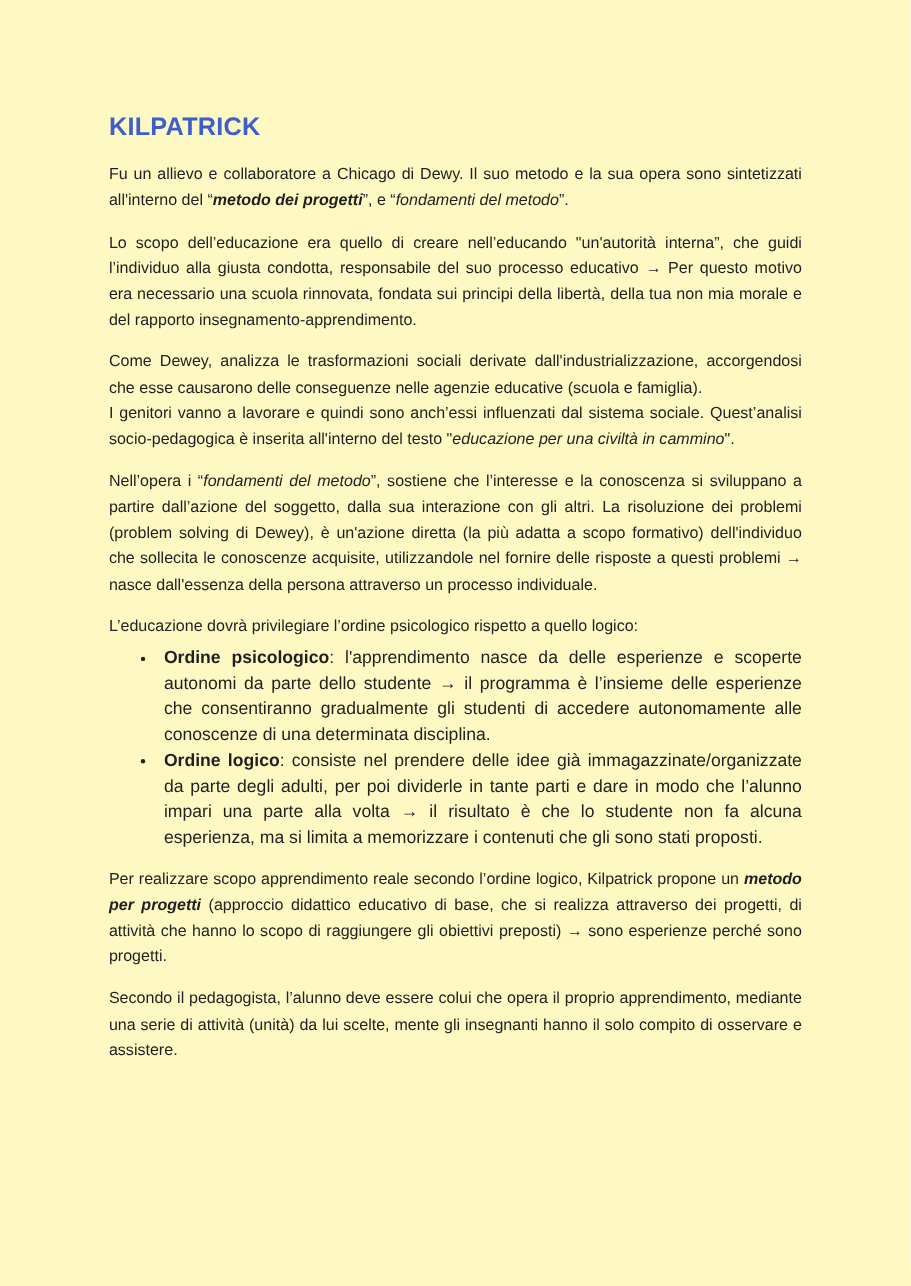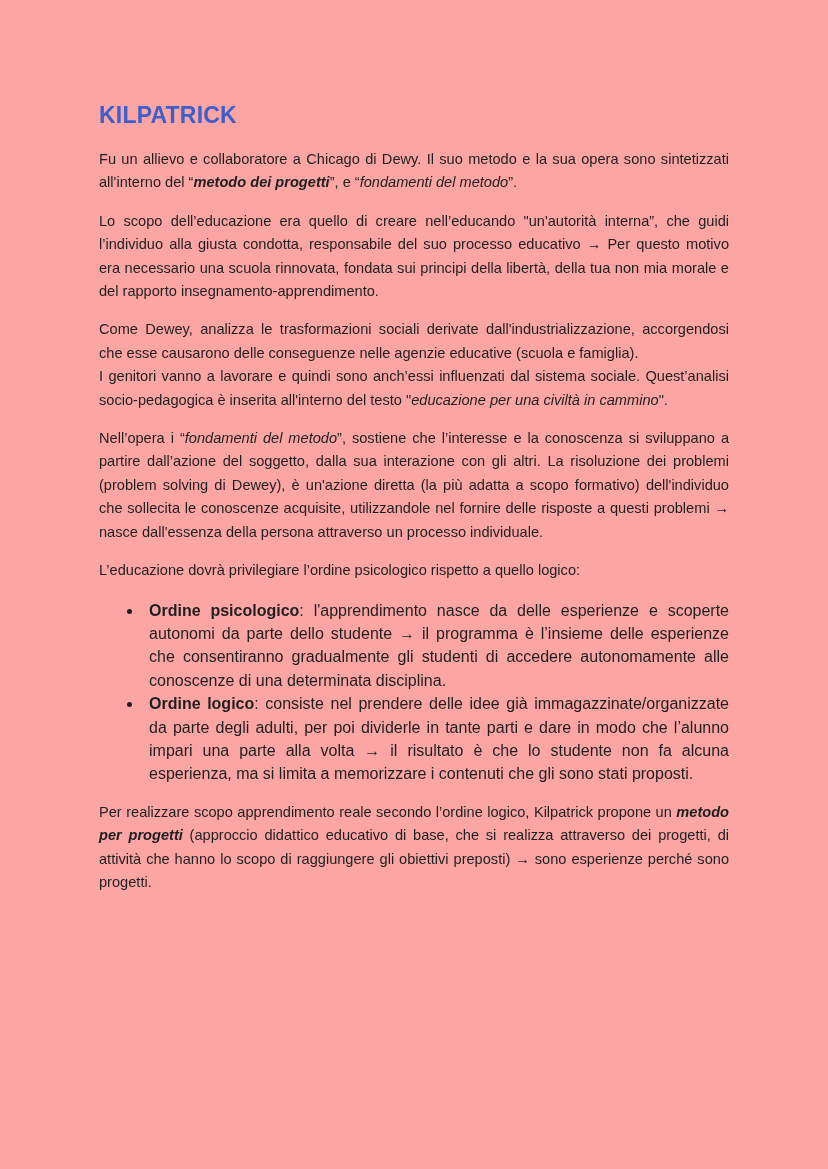--- a/index.html
+++ b/index.html
@@ -4,21 +4,21 @@
 <style>
   html, body {
     margin: 0;
     padding: 0;
     background: #ffffff;
   }
   .page {
     position: relative;
     width: 828px;
     height: 1169px;
-    background: #fca5a5;
+    background: #fef9c3;
     overflow: hidden;
     font-family: "Liberation Sans", sans-serif;
   }
   .content {
     position: absolute;
     left: 99px;
     top: 103px;
     width: 630px;
   }
   .doc-title {
@@ -30,21 +30,21 @@
     font-family: "Liberation Sans", sans-serif;
   }
   .doc-body p {
     margin: 0 0 15px 0;
     font-size: 14.6px;
     line-height: 23.4px;
     text-align: justify;
     color: #1f1f1f;
   }
   .doc-body p.tight {
-    margin-bottom: 16px;
+    margin-bottom: 4px;
   }
   .doc-body ul {
     margin: 0 0 15px 0;
     padding: 0 0 0 44px;
     list-style: disc;
   }
   .doc-body li {
     font-size: 16px;
     line-height: 23.4px;
     text-align: justify;
@@ -65,15 +65,16 @@
         <p><span>Fu un allievo e collaboratore a Chicago di Dewy. Il suo metodo e la sua opera sono sintetizzati all'interno del “</span><span class="b i">metodo dei progetti</span><span>”, e “</span><span class="i">fondamenti del metodo</span><span>”.</span></p>
         <p><span>Lo scopo dell’educazione era quello di creare nell’educando "un'autorità interna”, che guidi l’individuo alla giusta condotta, responsabile del suo processo educativo → Per questo motivo era necessario una scuola rinnovata, fondata sui principi della libertà, della tua non mia morale e del rapporto insegnamento-apprendimento.</span></p>
         <p><span>Come Dewey, analizza le trasformazioni sociali derivate dall'industrializzazione, accorgendosi che esse causarono delle conseguenze nelle agenzie educative (scuola e famiglia).</span><br><span>I genitori vanno a lavorare e quindi sono anch’essi influenzati dal sistema sociale. Quest’analisi socio-pedagogica è inserita all'interno del testo "</span><span class="i">educazione per una civiltà in cammino</span><span>".</span></p>
         <p><span>Nell’opera i “</span><span class="i">fondamenti del metodo</span><span>”, sostiene che l’interesse e la conoscenza si sviluppano a partire dall’azione del soggetto, dalla sua interazione con gli altri. La risoluzione dei problemi (problem solving di Dewey), è un'azione diretta (la più adatta a scopo formativo) dell'individuo che sollecita le conoscenze acquisite, utilizzandole nel fornire delle risposte a questi problemi → nasce dall'essenza della persona attraverso un processo individuale.</span></p>
         <p class="tight"><span>L’educazione dovrà privilegiare l’ordine psicologico rispetto a quello logico:</span></p>
         <ul>
           <li><span class="b">Ordine psicologico</span><span>: l'apprendimento  nasce da delle esperienze e scoperte autonomi da parte dello studente → il programma è l’insieme delle esperienze che consentiranno gradualmente gli studenti di accedere autonomamente alle conoscenze di una determinata disciplina.</span></li>
           <li><span class="b">Ordine logico</span><span>: consiste nel prendere delle idee già immagazzinate/organizzate da parte degli adulti, per poi dividerle in tante parti e dare in modo che l’alunno impari una parte alla volta → il risultato è che lo studente non fa alcuna esperienza, ma si limita a memorizzare i contenuti che gli sono stati proposti.</span></li>
         </ul>
         <p><span>Per realizzare scopo apprendimento reale secondo l’ordine logico, Kilpatrick propone un </span><span class="b i">metodo per progetti</span><span> (approccio didattico educativo di base, che si realizza attraverso dei progetti, di attività che hanno lo scopo di raggiungere gli obiettivi preposti) → sono esperienze perché sono progetti.</span></p>
+        <p><span>Secondo il pedagogista, l’alunno deve essere colui che opera il proprio apprendimento, mediante una serie di attività (unità) da lui scelte, mente gli insegnanti hanno il solo compito di osservare e assistere.</span></p>
       </div>
   </div>
 </div>
 
 </body></html>

